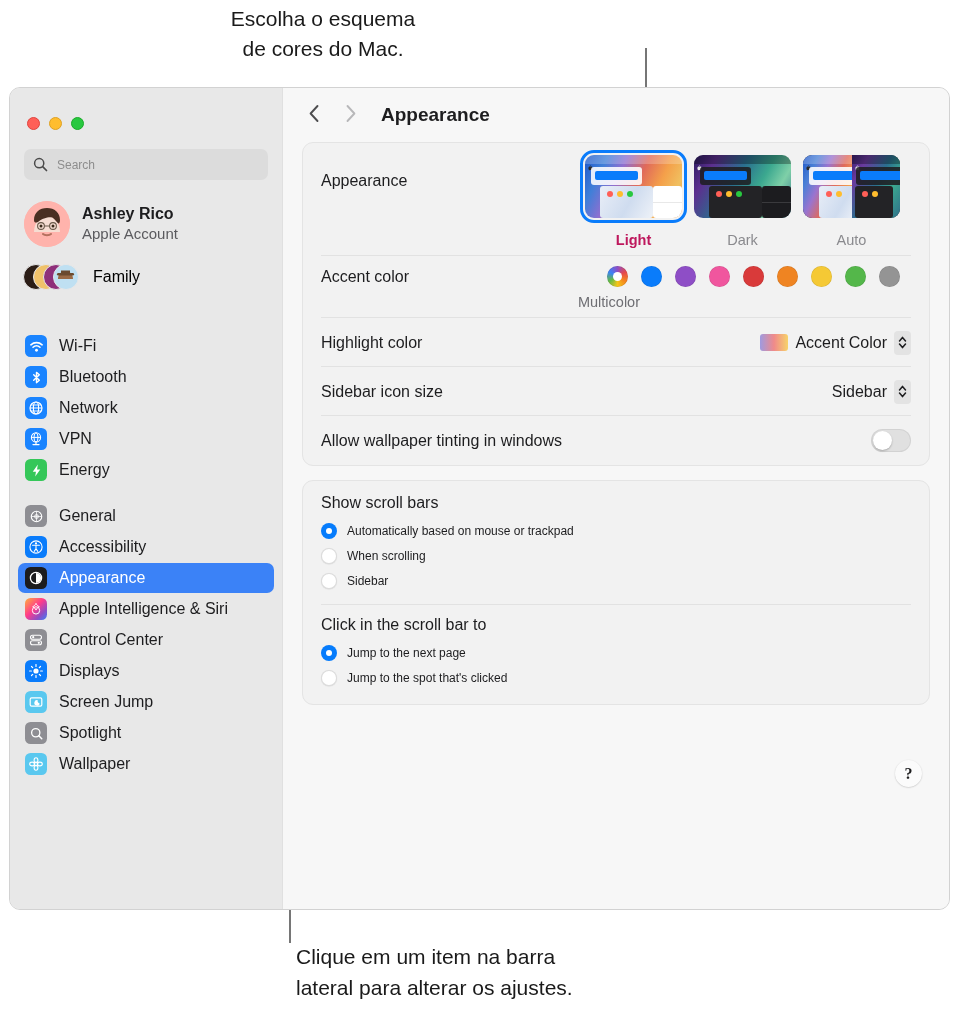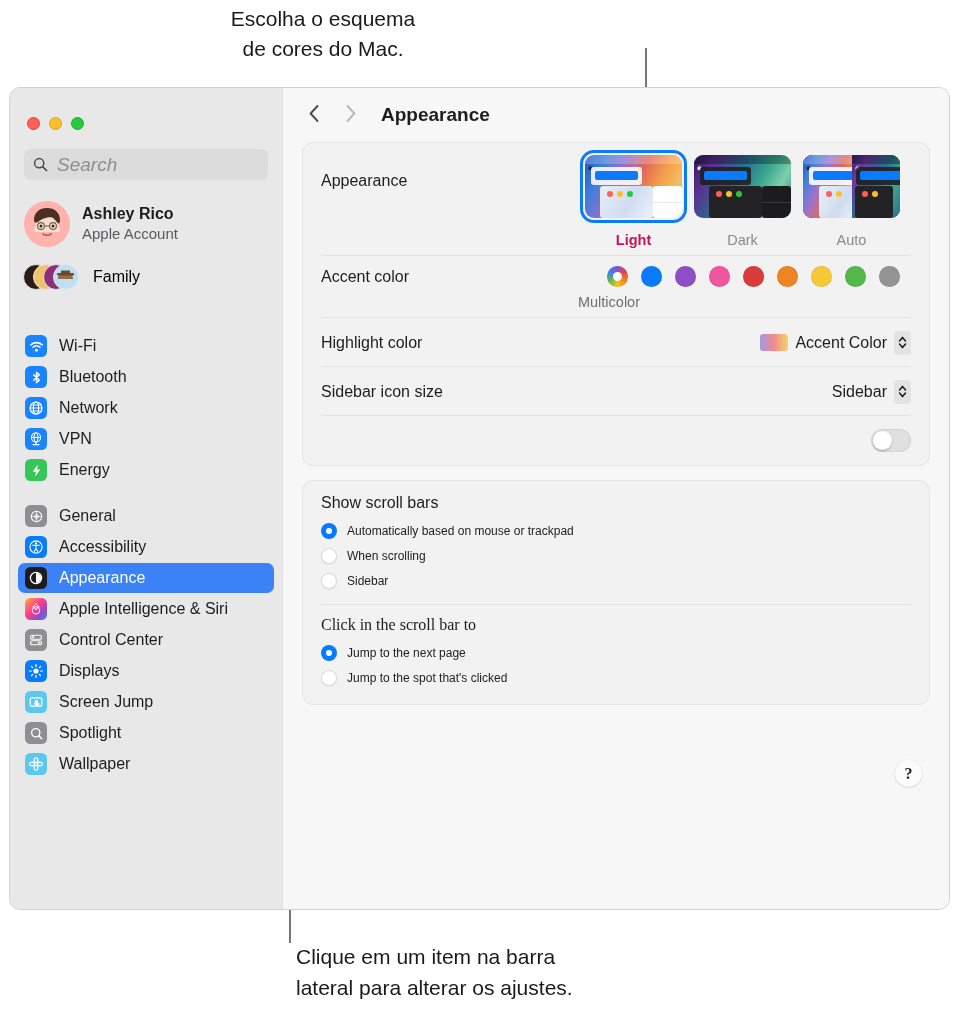--- a/index.html
+++ b/index.html
@@ -73,23 +73,22 @@
     background: #dcdcdc;
     border-radius: 7px;
     display: flex; align-items: center;
     padding: 0 9px;
     gap: 7px;
   }
   .search-box .sicon { flex: 0 0 auto; display:flex; }
   .search-input {
     border: none; background: transparent; outline: none;
     font-family: "Liberation Sans", sans-serif;
-    font-size: 19px; color: #c2410c;
+    font-size: 12px; color: #c2410c;
     width: 100%;
-    font-style: italic;
   }
   .search-input::placeholder { color: #8d8d8d; }
 
   .account-row {
     display: flex; align-items: center;
     gap: 12px;
     margin: 17px 0 0 14px;
     padding: 4px 0;
   }
   .avatar {
@@ -683,20 +682,21 @@
             <svg width="9" height="15" viewBox="0 0 9 15">
                 <polyline points="1.5,6 4.5,2.4 7.5,6" fill="none" stroke="#1d1d1f" stroke-width="1.5" stroke-linecap="round" stroke-linejoin="round"></polyline>
                 <polyline points="1.5,9 4.5,12.6 7.5,9" fill="none" stroke="#1d1d1f" stroke-width="1.5" stroke-linecap="round" stroke-linejoin="round"></polyline>
               </svg>
           </span>
         </div>
         <div class="sep"></div>
       </div>
 
       <div class="row">
+        <div class="row-label">Allow wallpaper tinting in windows</div>
         <div class="spacer"></div>
         <div class="toggle">
           <div class="knob"></div>
         </div>
       </div>
     </div>
 
     <div class="card">
       <div class="radio-section">
         <div class="radio-title">Show scroll bars</div>
@@ -709,21 +709,21 @@
           <span class="radio"></span>
           <span class="radio-label">When scrolling</span>
         </div>
         <div class="radio-item">
           <span class="radio"></span>
           <span class="radio-label">Sidebar</span>
         </div>
 
         <div class="section-sep"></div>
 
-        <div class="radio-title" style="margin-top:11px;font-family:Liberation Serif, serif;">Click in the scroll bar to</div>
+        <div class="radio-title" style="margin-top:11px;">Click in the scroll bar to</div>
         <div class="radio-item">
           <span class="radio on"></span>
           <span class="radio-label">Jump to the next page</span>
         </div>
         <div class="radio-item">
           <span class="radio"></span>
           <span class="radio-label">Jump to the spot that's clicked</span>
         </div>
       </div>
     </div>

